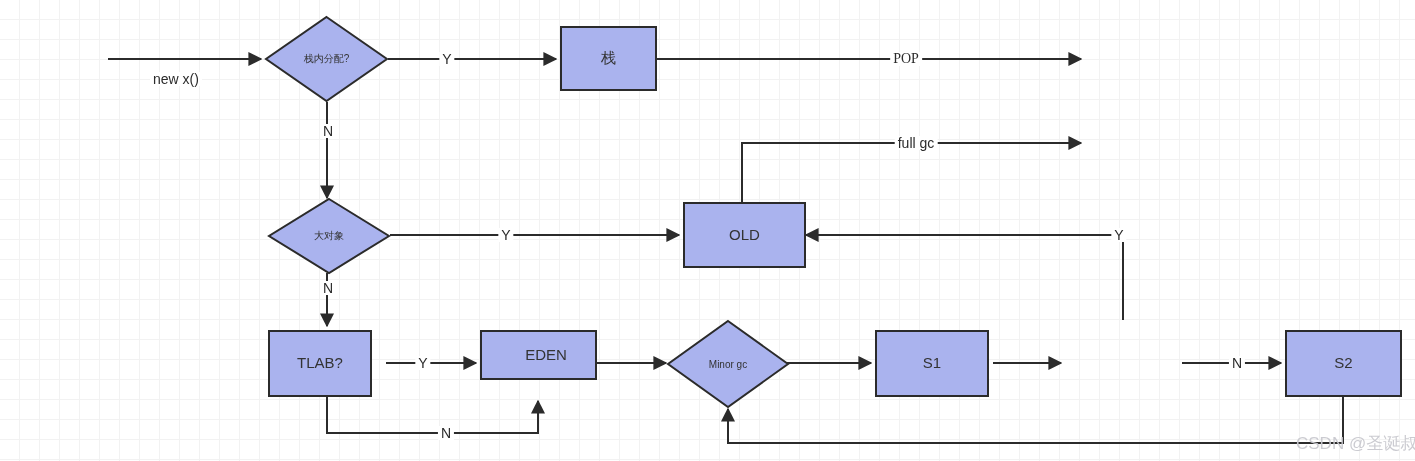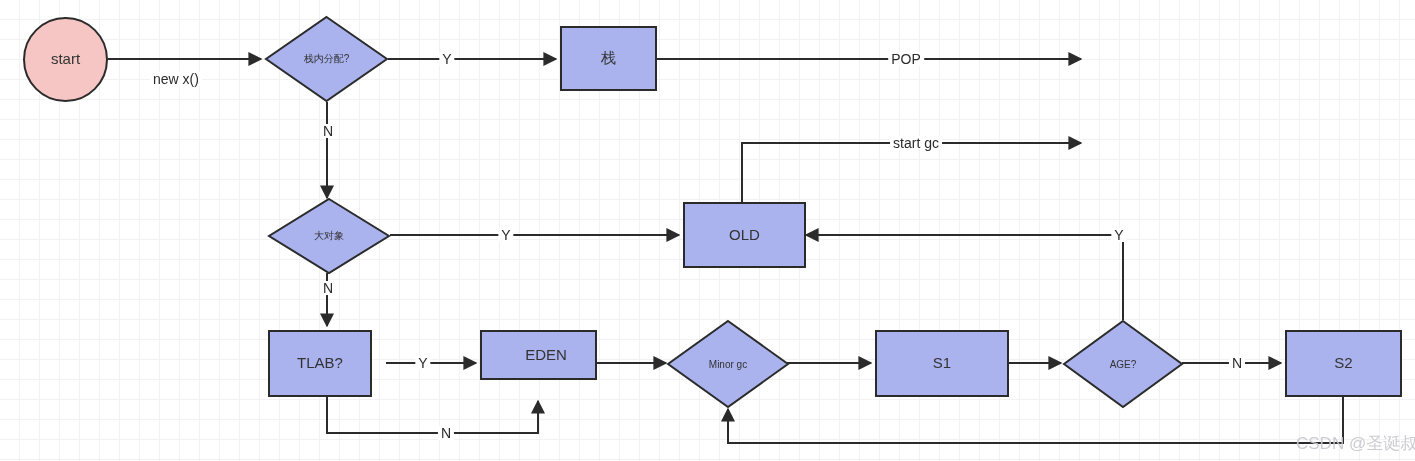--- a/index.html
+++ b/index.html
@@ -125,23 +125,20 @@
       <path d="M 993 363 L 1061 363" marker-end="url(#arrow)"></path>
 
       <path d="M 1182 363 L 1281 363" marker-end="url(#arrow)"></path>
 
       <path d="M 1123 320 L 1123 235 L 806 235" marker-end="url(#arrow)"></path>
 
       <path d="M 1343 397 L 1343 443 L 728 443 L 728 409" marker-end="url(#arrow)"></path>
     </g>
   </svg>
 
-  <div class="node circle" style="left:23px; top:17px; width:85px; height:85px;">
-    <span>start</span>
-  </div>
 
   <div class="diamond-wrap" style="left:265px; top:16px; width:123px; height:86px;">
     <svg width="123" height="86" viewBox="0 0 123 86" xmlns="http://www.w3.org/2000/svg">
       <polygon points="61.5,1 122,43 61.5,85 1,43" fill="#aab3ee" stroke="#2b2b2b" stroke-width="2"></polygon>
     </svg>
     <div class="diamond-label">栈内分配?</div>
   </div>
 
   <div class="node rect" style="left:560px; top:26px; width:97px; height:65px;">
     <span>栈</span>
@@ -166,40 +163,34 @@
     <span>EDEN</span>
   </div>
 
   <div class="diamond-wrap" style="left:667px; top:320px; width:122px; height:88px;">
     <svg width="122" height="88" viewBox="0 0 122 88" xmlns="http://www.w3.org/2000/svg">
       <polygon points="61,1 121,44 61,87 1,44" fill="#aab3ee" stroke="#2b2b2b" stroke-width="2"></polygon>
     </svg>
     <div class="diamond-label">Minor gc</div>
   </div>
 
-  <div class="node rect" style="left:875px; top:330px; width:134px; height:67px;">
+  <div class="node rect" style="left:875px; top:330px; width:114px; height:67px;">
     <span>S1</span>
   </div>
 
-  <div class="diamond-wrap" style="left:1063px; top:320px; width:120px; height:88px;">
-    <svg width="120" height="88" viewBox="0 0 120 88" xmlns="http://www.w3.org/2000/svg">
-      <polygon points="60,1 119,44 60,87 1,44" fill="#aab3ee" stroke="#2b2b2b" stroke-width="2"></polygon>
-    </svg>
-    <div class="diamond-label">AGE?</div>
-  </div>
 
   <div class="node rect" style="left:1285px; top:330px; width:117px; height:67px;">
     <span>S2</span>
   </div>
 
   <div class="edge-label" style="left:176px; top:59px;margin-top:20px;">new x()</div>
   <div class="edge-label" style="left:447px; top:59px;">Y</div>
   <div class="edge-label" style="left:328px; top:131px;">N</div>
-  <div class="edge-label" style="left:906px; top:59px;">POP</div>
-  <div class="edge-label" style="left:916px; top:143px;">start gc</div>
+  <div class="edge-label" style="left:906px; top:59px;font-family:Liberation Serif, serif;">POP</div>
+  <div class="edge-label" style="left:916px; top:143px;">full gc</div>
   <div class="edge-label" style="left:506px; top:235px;">Y</div>
   <div class="edge-label" style="left:328px; top:288px;">N</div>
   <div class="edge-label" style="left:423px; top:363px;">Y</div>
   <div class="edge-label" style="left:446px; top:433px;">N</div>
   <div class="edge-label" style="left:1119px; top:235px;">Y</div>
   <div class="edge-label" style="left:1237px; top:363px;">N</div>
 
   <div class="watermark" style="left:1296px; top:435px;">CSDN @圣诞叔</div>
 
 </div>

